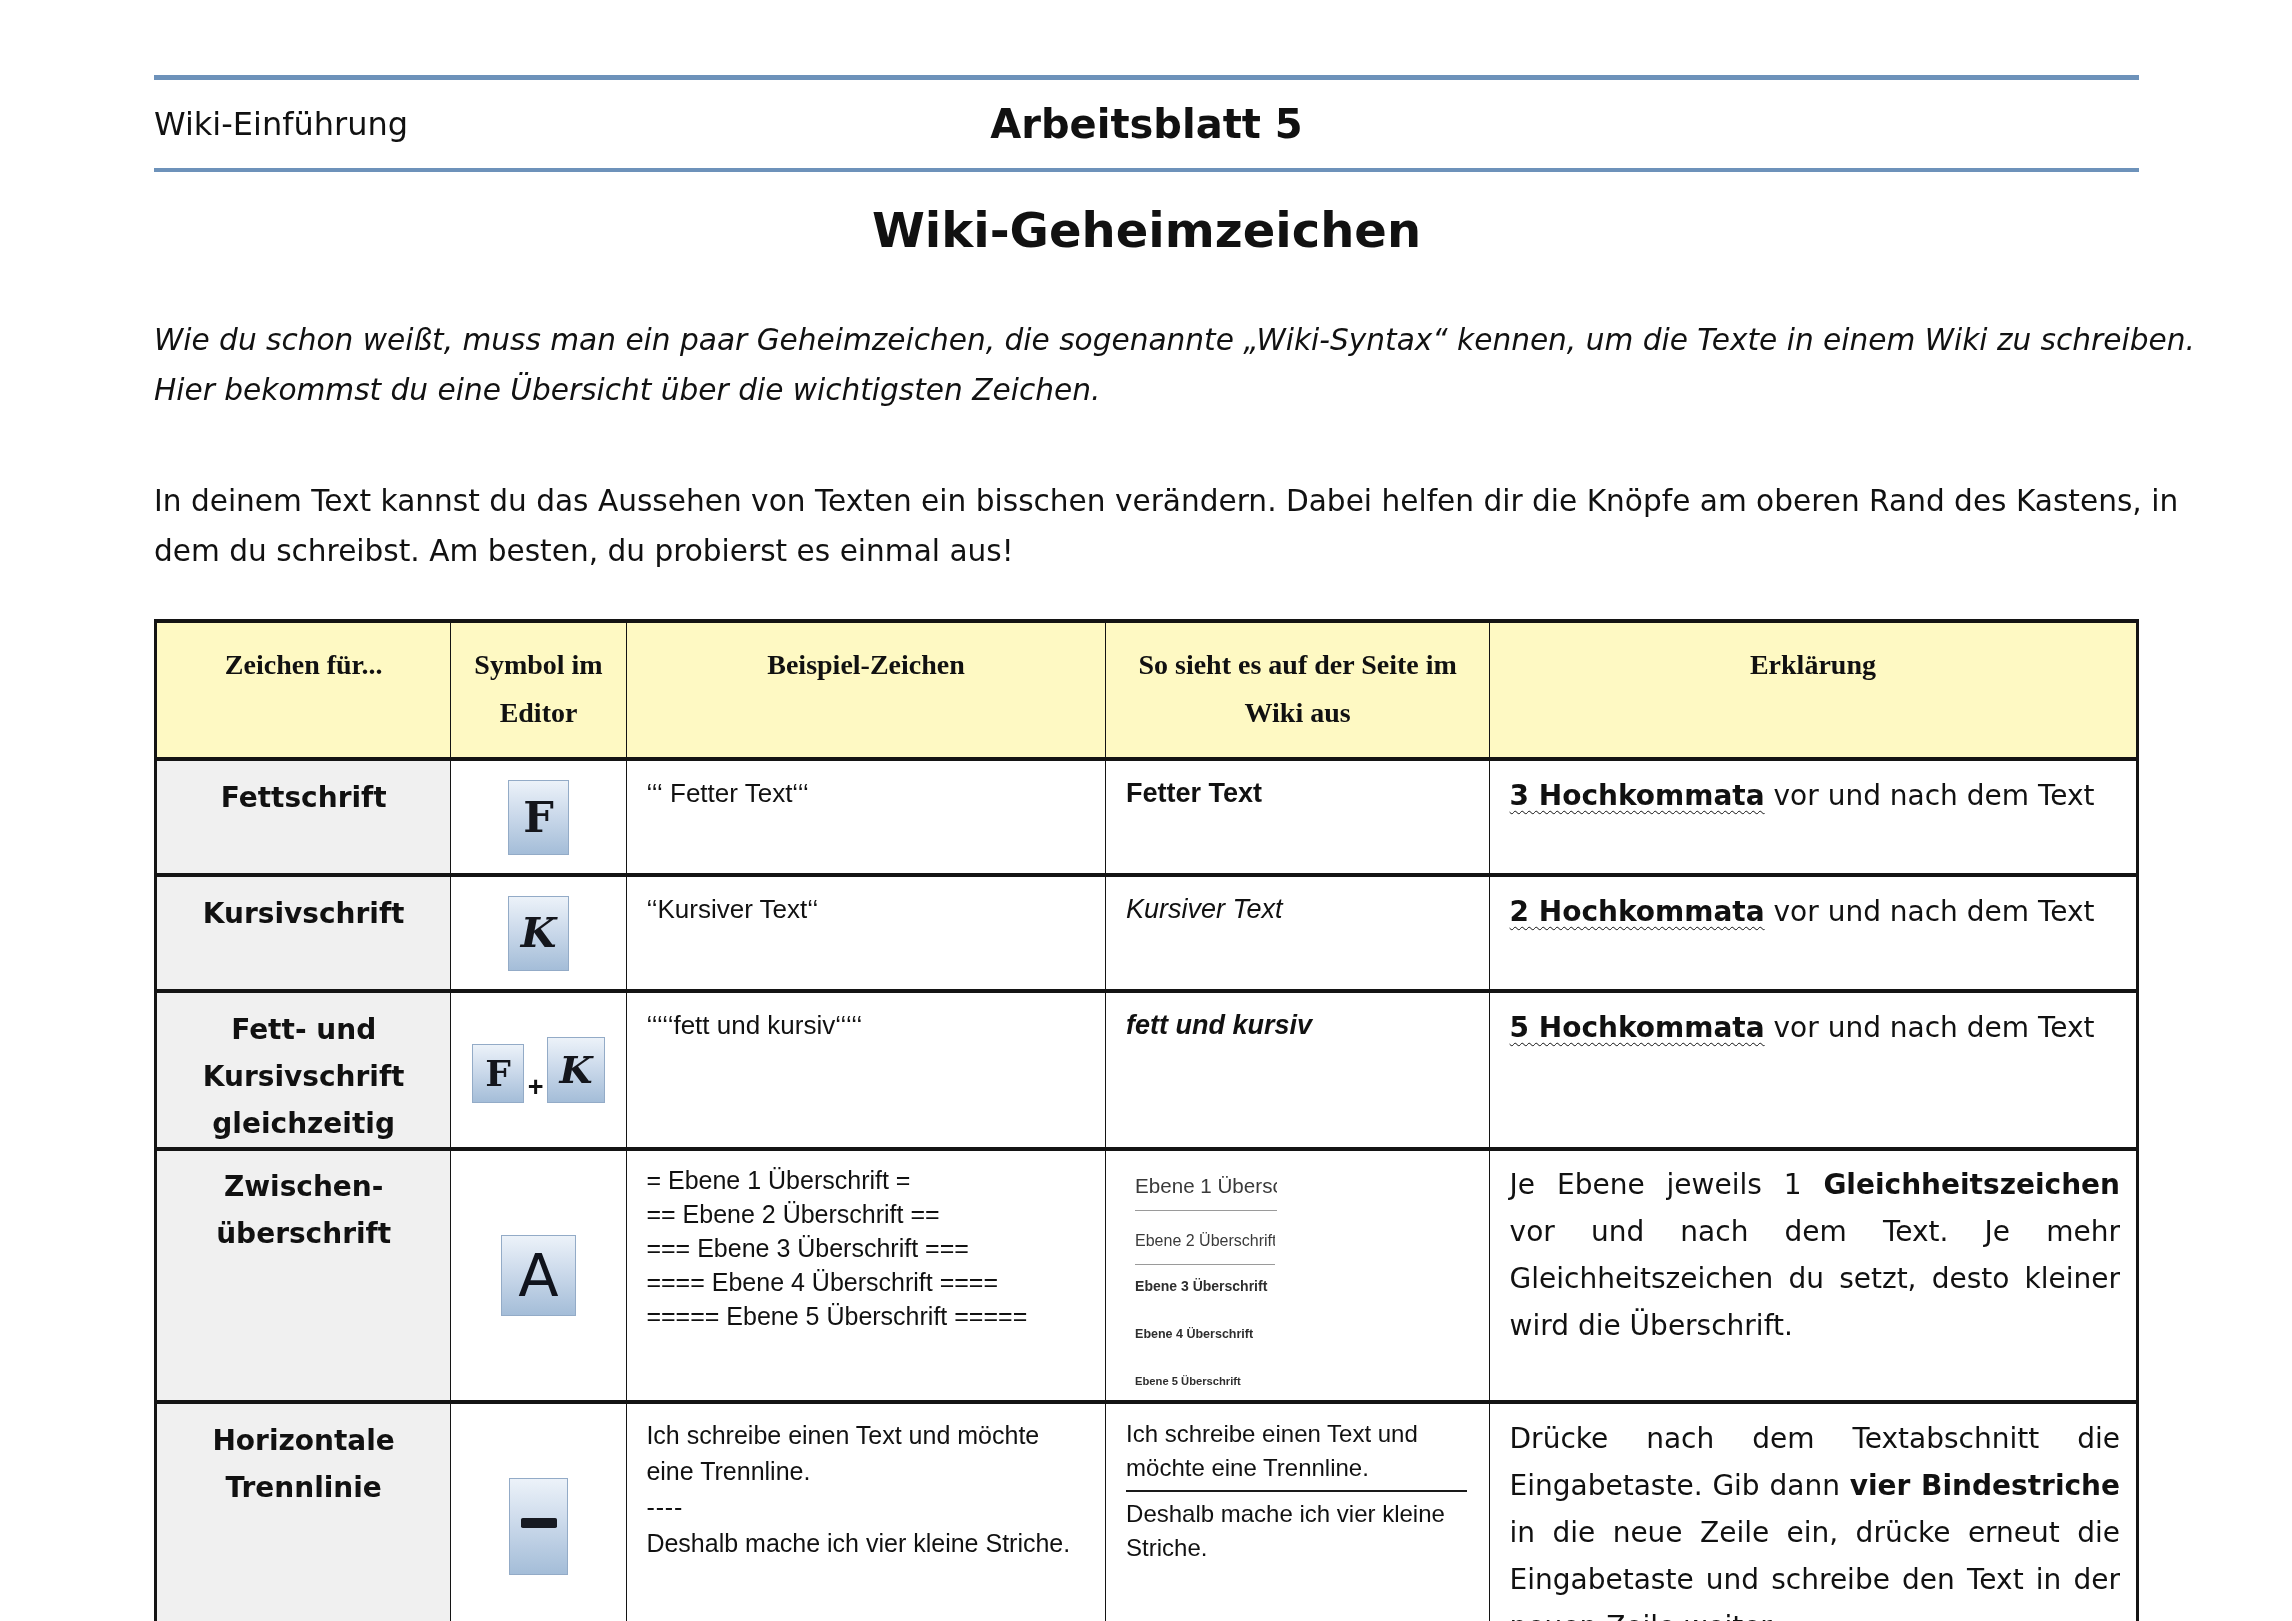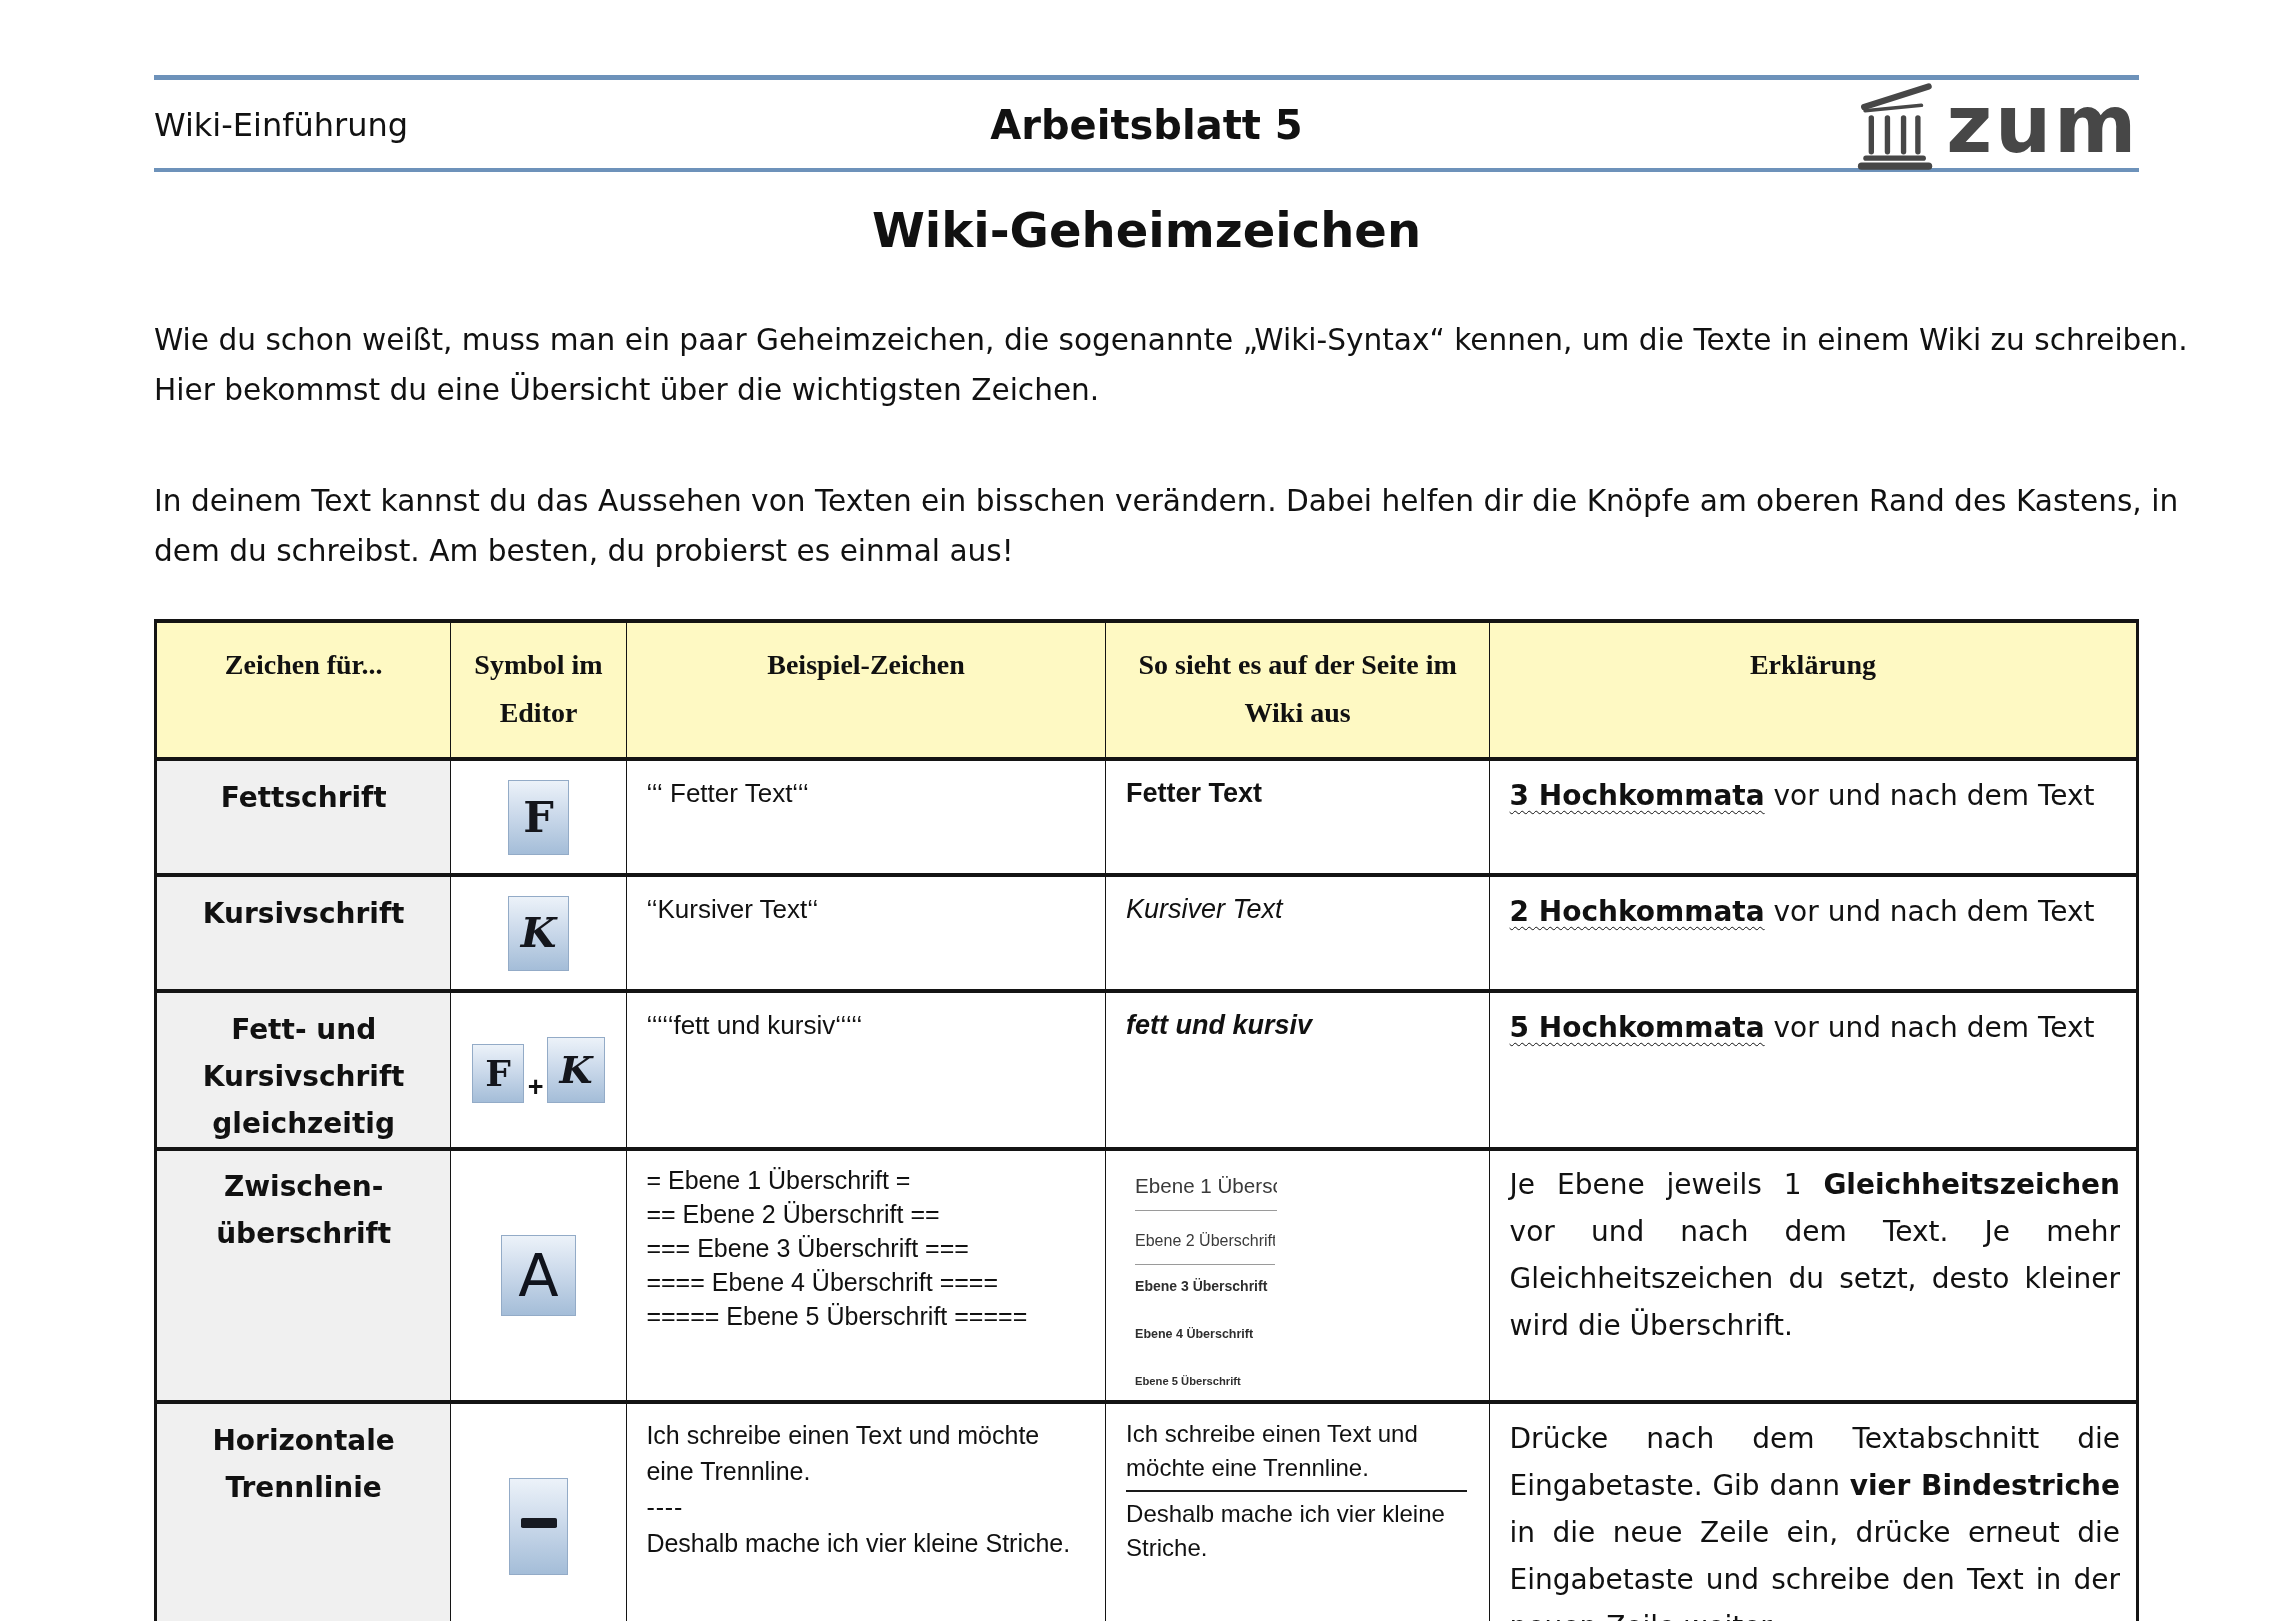--- a/index.html
+++ b/index.html
@@ -22,21 +22,21 @@
   .h-logo{justify-self:end;display:flex;align-items:center;gap:12.5px;}
   .logo-text{
     font-size:79px;font-weight:bold;color:#474747;letter-spacing:2.7px;
     line-height:1;transform:scaleY(1.02);
   }
   .title{
     margin:30px 154px 0 154px;
     text-align:center;font-size:48px;font-weight:bold;
   }
   .intro{margin:0 154px;font-size:29.6px;line-height:50px;}
-  .intro1{margin-top:57px;}
+  .intro1{margin-top:57px;font-style:italic;}
   .intro2{margin-top:61px;}
   .intro div{white-space:nowrap;}
 
   table.wiki{
     border-collapse:collapse;table-layout:fixed;
     margin:43px 154px 0 154px;width:1985px;
     border:3.6px solid #141414;
   }
   td,th{
     border-left:1.8px solid #141414;border-right:1.8px solid #141414;
@@ -110,35 +110,20 @@
 </head>
 <body>
 
 <div class="page">
 
   <div class="rule rule-top"></div>
 
   <div class="header">
     <div class="h-left">Wiki-Einführung</div>
     <div class="h-center">Arbeitsblatt 5</div>
-    <div class="h-logo">
-      <svg width="77" height="90" viewBox="0 0 86 100">
-        <g stroke="#474747" fill="none" stroke-linecap="round">
-          <path d="M8 30 L80 7" stroke-width="7"></path>
-          <path d="M9 34 L72 28" stroke-width="4"></path>
-          <path d="M16 42 L16 80" stroke-width="6"></path>
-          <path d="M34 42 L34 80" stroke-width="6"></path>
-          <path d="M52 42 L52 80" stroke-width="6"></path>
-          <path d="M68 42 L68 80" stroke-width="6"></path>
-          <path d="M10 87 L74 87" stroke-width="6"></path>
-          <path d="M5 96 L80 96" stroke-width="8"></path>
-        </g>
-      </svg>
-      <span class="logo-text">zum</span>
-    </div>
   </div>
 
   <div class="rule"></div>
 
   <div class="title">Wiki-Geheimzeichen</div>
 
   <div class="intro intro1">
     <div>Wie du schon weißt, muss man ein paar Geheimzeichen, die sogenannte „Wiki-Syntax“ kennen, um die Texte in einem Wiki zu schreiben.</div>
     <div>Hier bekommst du eine Übersicht über die wichtigsten Zeichen.</div>
   </div>

